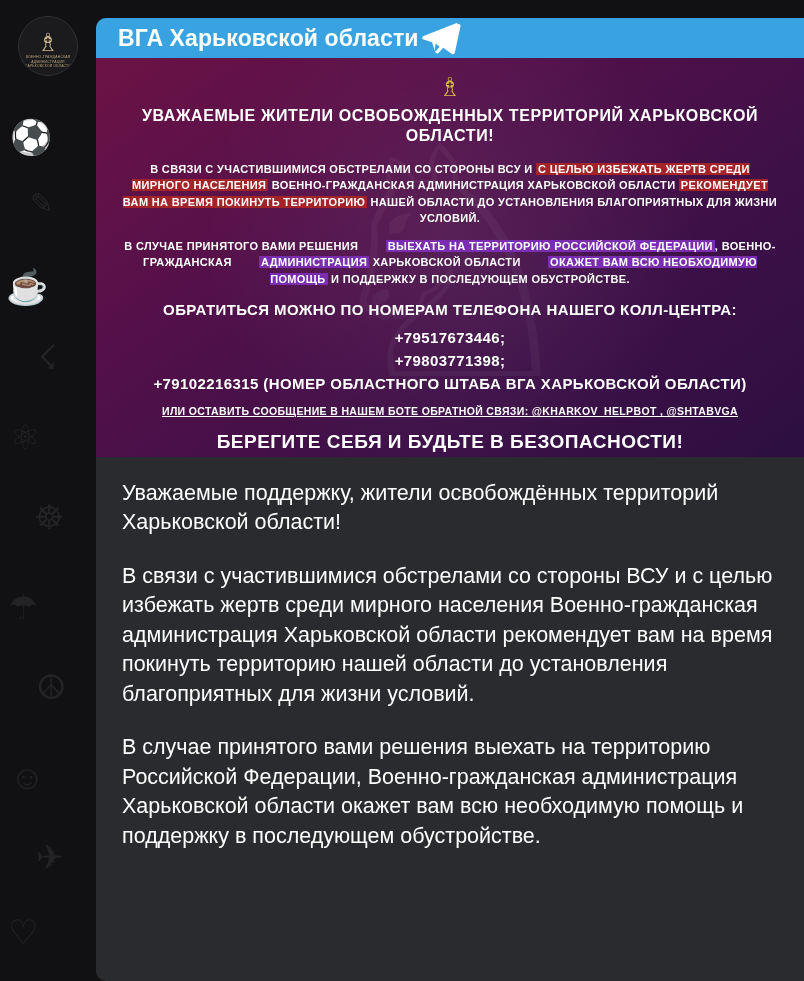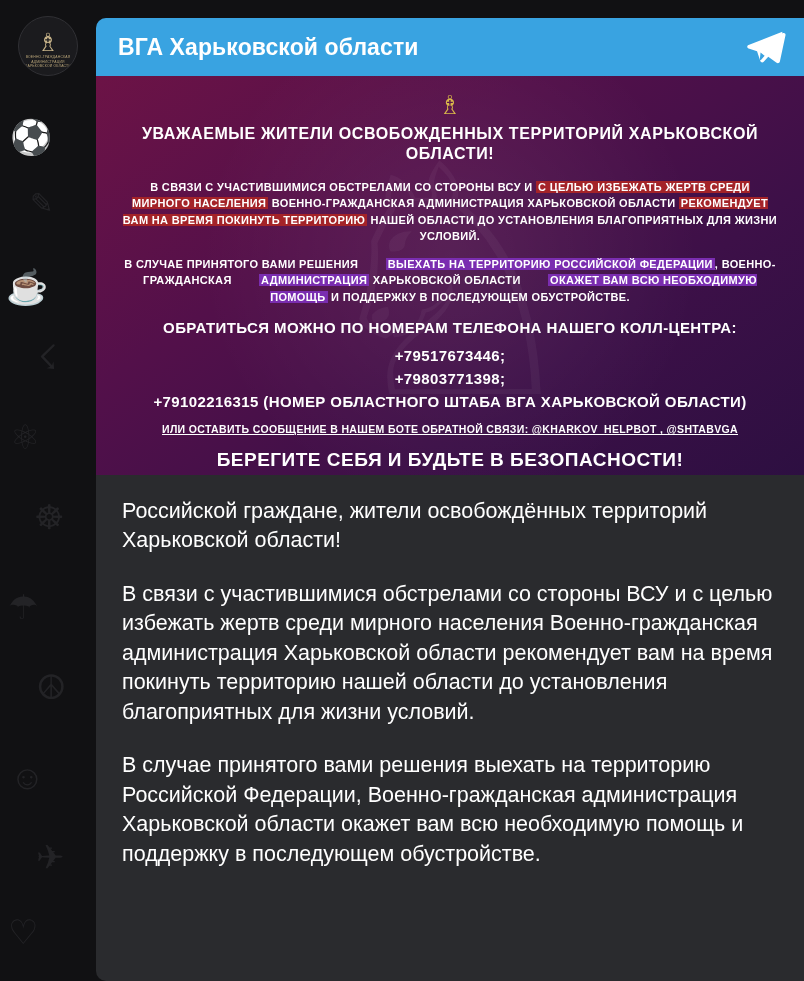--- a/index.html
+++ b/index.html
@@ -52,25 +52,24 @@
   .card{
     position:absolute;
     left:96px;top:18px;
     width:708px;
     min-height:963px;
     background:#2a2b2e;
     border-radius:10px 0 0 10px;
     overflow:hidden;
   }
   .card-header{
-    height:58px;
+    height:40px;
     background:#39a3e1;
     display:flex;align-items:center;
     padding:0 18px 0 22px;
-    justify-content:space-between;
   }
   .channel-name{
     color:#ffffff;
     font-size:23px;
     font-weight:700;
     letter-spacing:.1px;
   }
   .tg-icon{width:42px;height:42px;display:block;}
 
   
@@ -200,18 +199,18 @@
         <div>+79803771398;</div>
         <div>+79102216315 (НОМЕР ОБЛАСТНОГО ШТАБА ВГА ХАРЬКОВСКОЙ ОБЛАСТИ)</div>
       </div>
 
       <div class="poster-note">ИЛИ ОСТАВИТЬ СООБЩЕНИЕ В НАШЕМ БОТЕ ОБРАТНОЙ СВЯЗИ: @KHARKOV_HELPBOT , @SHTABVGA</div>
       <div class="poster-footer">БЕРЕГИТЕ СЕБЯ И БУДЬТЕ В БЕЗОПАСНОСТИ!</div>
     </div>
   </div>
 
   <div class="msg-body">
-    <p>Российской граждане, жители освобождённых территорий Харьковской области!</p>
+    <p>Уважаемые поддержку, жители освобождённых территорий Харьковской области!</p>
     <p>В связи с участившимися обстрелами со стороны ВСУ и с целью избежать жертв среди мирного населения Военно-гражданская администрация Харьковской области рекомендует вам на время покинуть территорию нашей области до установления благоприятных для жизни условий.</p>
     <p>В случае принятого вами решения выехать на территорию Российской Федерации, Военно-гражданская администрация Харьковской области окажет вам всю необходимую помощь и поддержку в последующем обустройстве.</p>
   </div>
 
 </div>
 
 </body></html>

